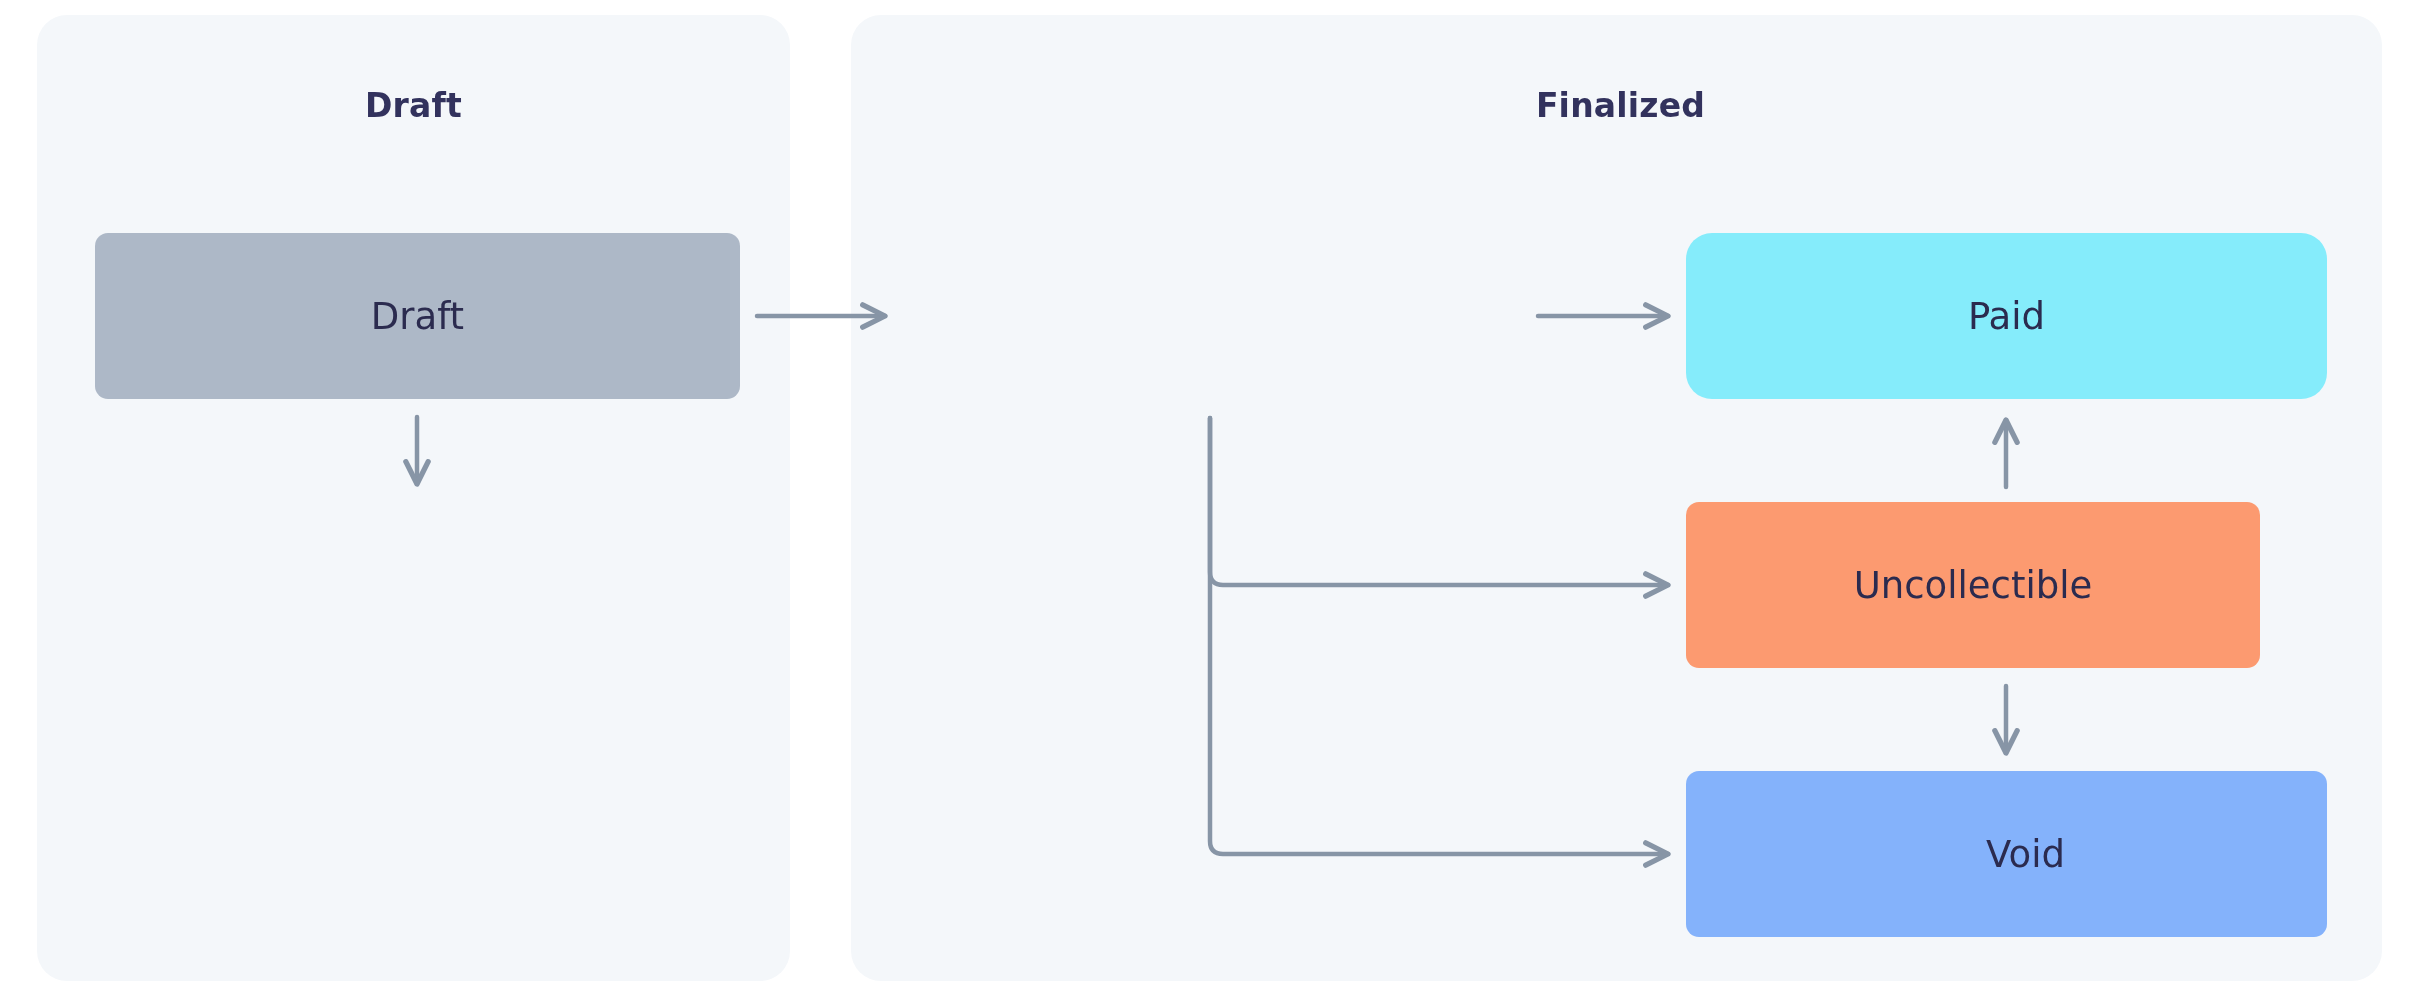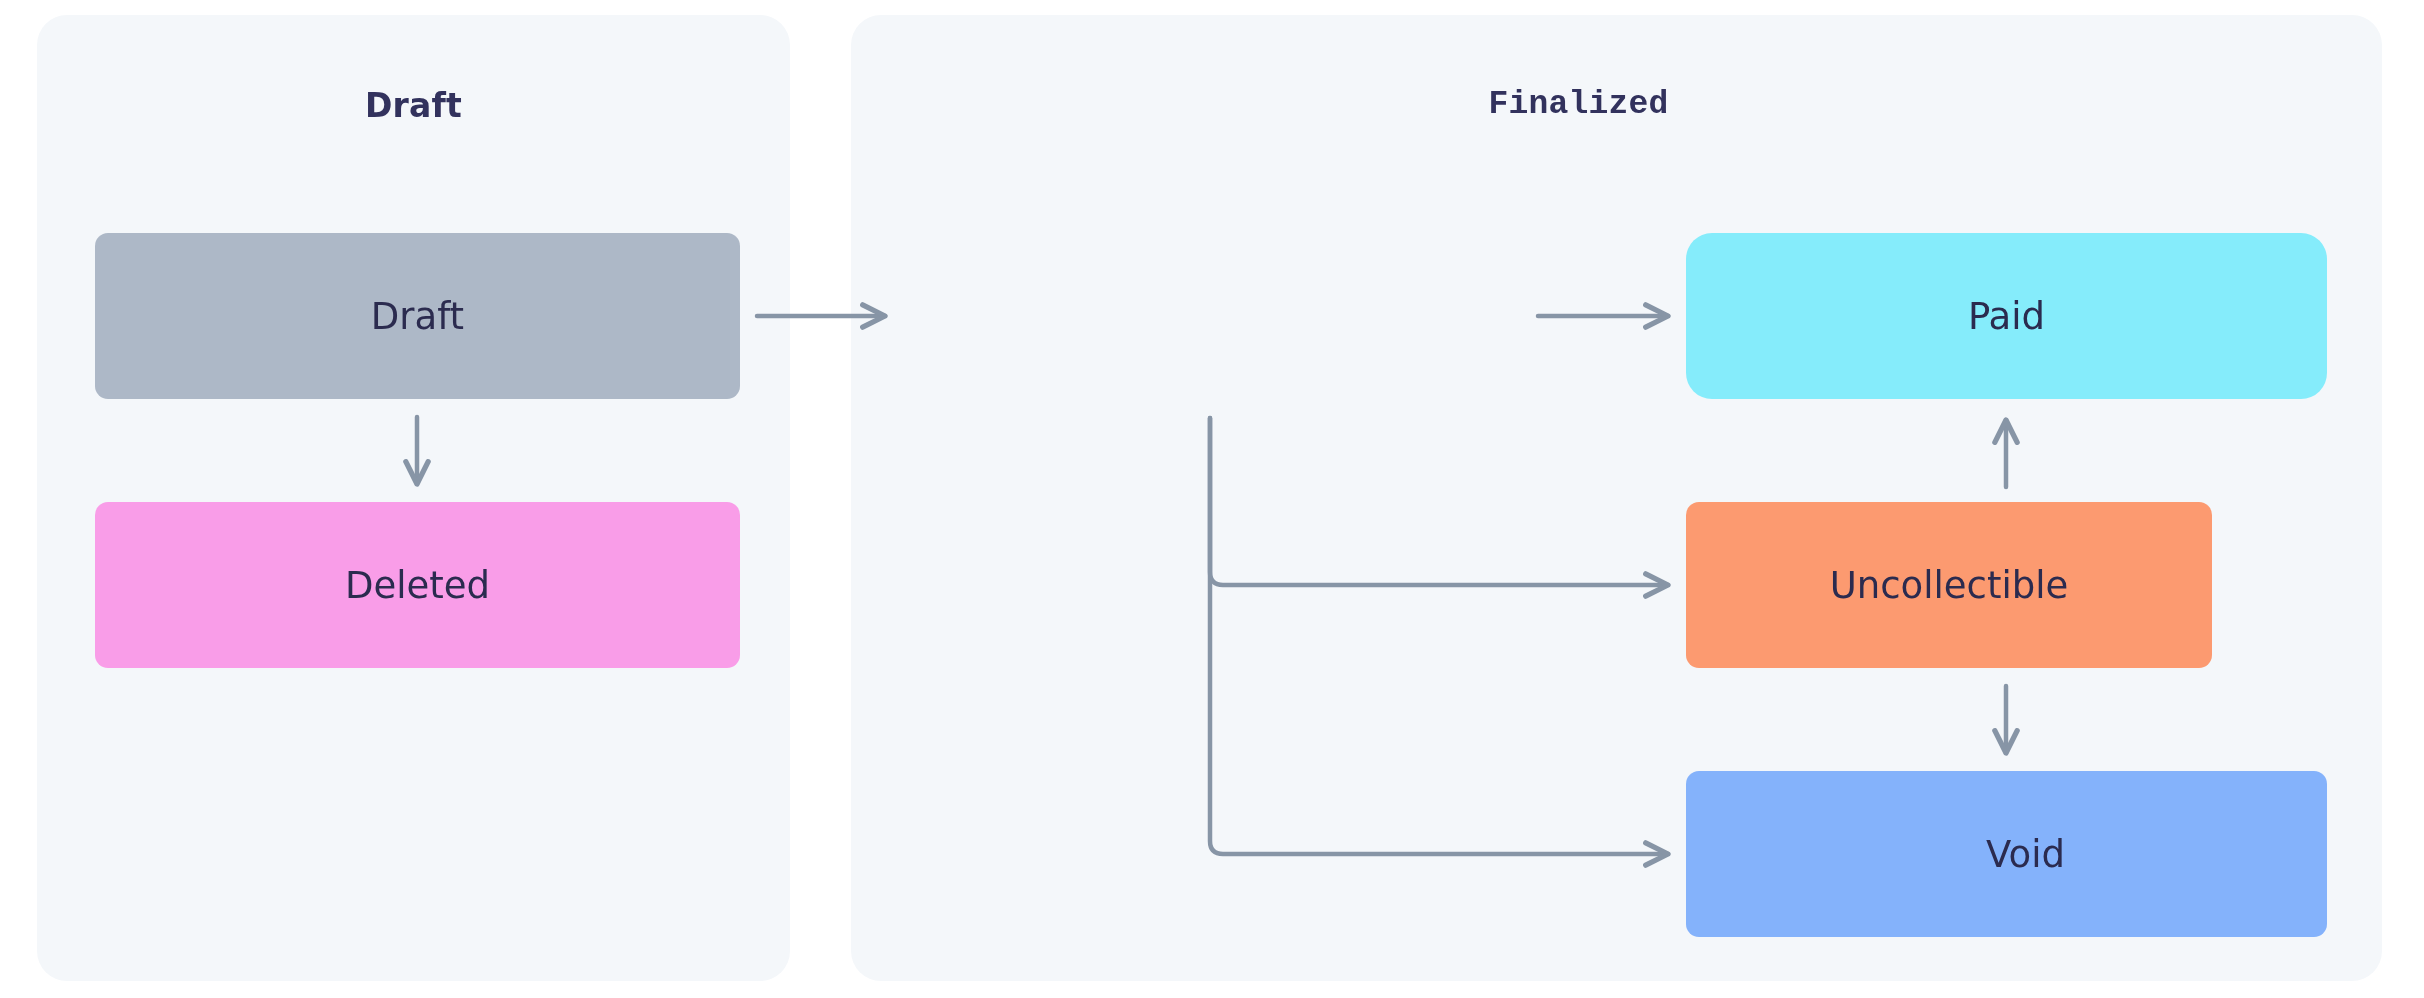--- a/index.html
+++ b/index.html
@@ -31,40 +31,40 @@
     position: absolute;
     top: 86px;
     font-size: 33px;
     font-weight: bold;
     color: #32325d;
     letter-spacing: 0.2px;
     text-align: center;
     white-space: nowrap;
   }
   #title-draft     { left: 37px;  width: 753px;  }
-  #title-finalized { left: 813px; width: 1531px; font-family: Liberation Mono, monospace; }
+  #title-finalized { left: 855px; width: 1531px; }
 
   
   .node {
     position: absolute;
     border-radius: 13px;
     display: flex;
     align-items: center;
     justify-content: center;
     font-size: 37px;
     color: #2b2b4f;
     white-space: nowrap;
     box-sizing: border-box;
   }
 
   #node-draft         { left: 95px;  top: 233px; width: 645px; height: 166px; background: #adb8c7; }
   #node-deleted       { left: 95px;  top: 502px; width: 645px; height: 166px; background: #f99de8; }
   #node-open          { left: 903px; top: 233px; width: 617px; height: 166px; background: #6fe0a1; }
   #node-paid          { left: 1686px; top: 233px; width: 641px; height: 166px; background: #85ecfb; border-radius: 26px; }
-  #node-uncollectible { left: 1686px; top: 502px; width: 526px; height: 166px; background: #fc9a70; }
+  #node-uncollectible { left: 1686px; top: 502px; width: 574px; height: 166px; background: #fc9a70; }
   #node-void          { left: 1686px; top: 771px; width: 641px; height: 166px; background: #84b2fb; }
 
   
   #edges {
     position: absolute;
     left: 0; top: 0;
     width: 2424px;
     height: 998px;
     pointer-events: none;
   }
@@ -97,21 +97,20 @@
 
     <path d="M 1210 418 L 1210 841 Q 1210 854 1223 854 L 1668 854" fill="none" stroke="#8795a6" stroke-width="4.5" stroke-linecap="round" stroke-linejoin="round" marker-end="url(#arrowhead)"></path>
 
     <path d="M 2006 487 L 2006 420" fill="none" stroke="#8795a6" stroke-width="4.5" stroke-linecap="round" marker-end="url(#arrowhead)"></path>
 
     <path d="M 2006 686 L 2006 753" fill="none" stroke="#8795a6" stroke-width="4.5" stroke-linecap="round" marker-end="url(#arrowhead)"></path>
   </svg>
 
   <div class="node" id="node-draft" style="background: rgb(173, 184, 199); color: rgb(43, 43, 79);">Draft</div>
 
-  <div class="node" id="node-deleted" style="background: rgb(249, 157, 232); color: rgb(43, 43, 79);">Deleted</div>
 
 
   <div class="node" id="node-paid" style="background: rgb(133, 236, 251); color: rgb(43, 43, 79);">Paid</div>
 
   <div class="node" id="node-uncollectible" style="background: rgb(252, 154, 112); color: rgb(43, 43, 79);">Uncollectible</div>
 
   <div class="node" id="node-void" style="background: rgb(132, 178, 251); color: rgb(43, 43, 79); padding-left: 38px;">Void</div>
 
 </div>
 

